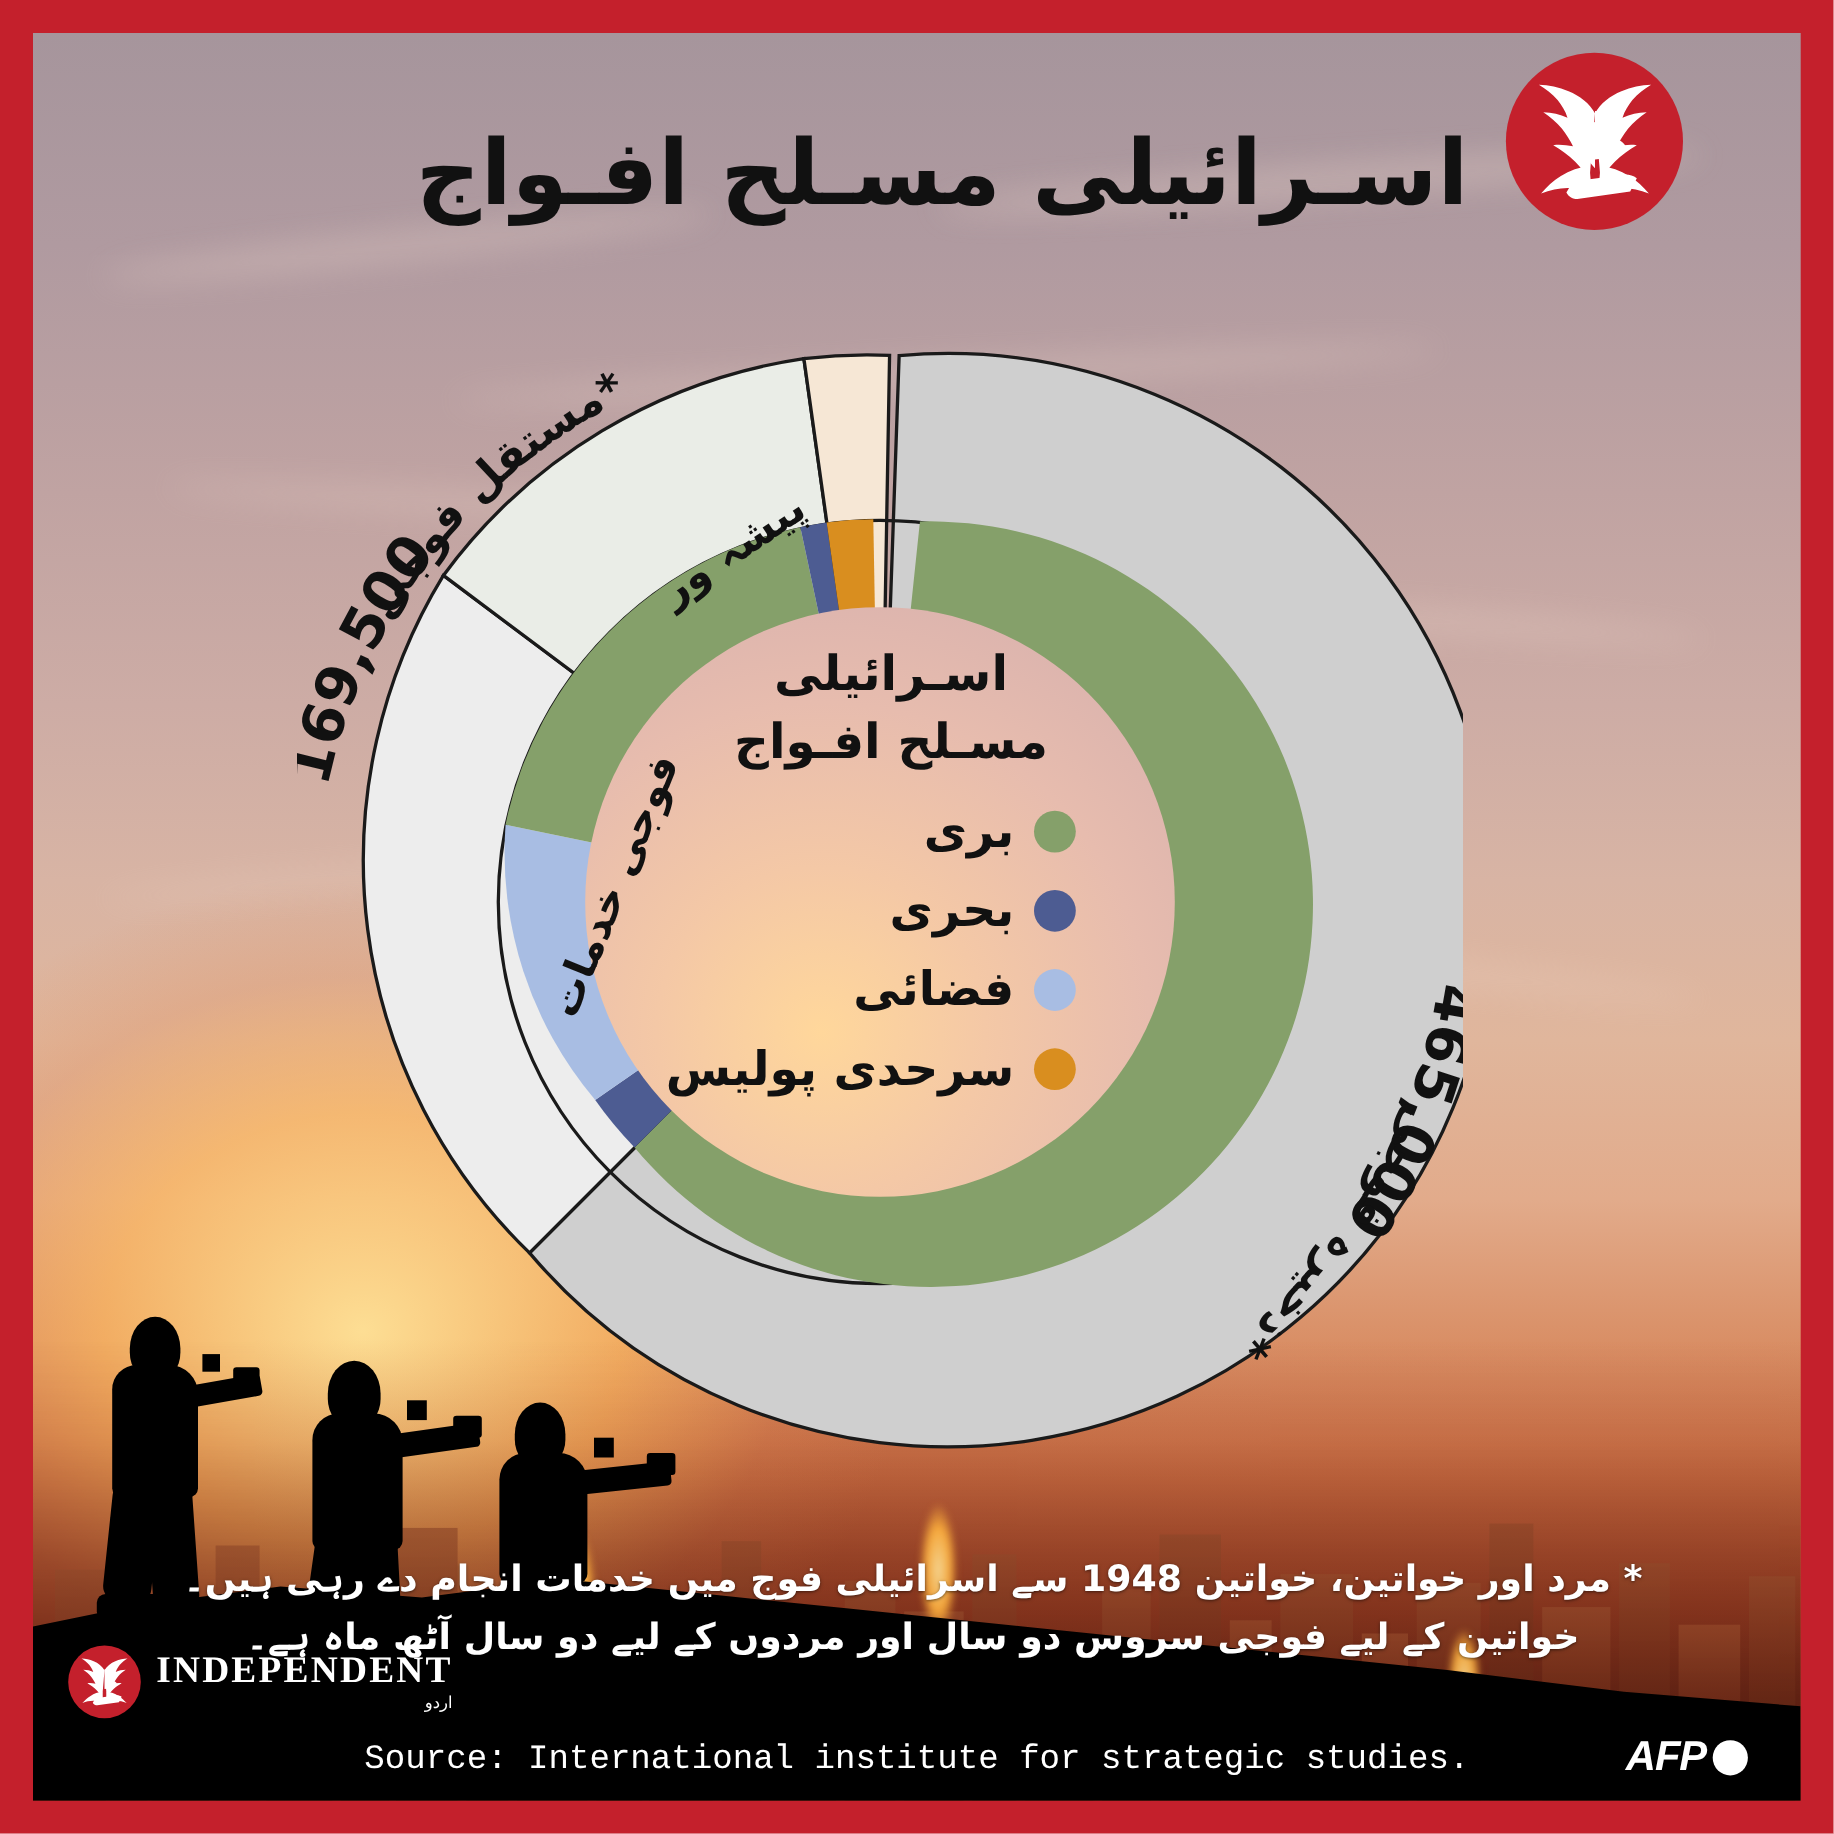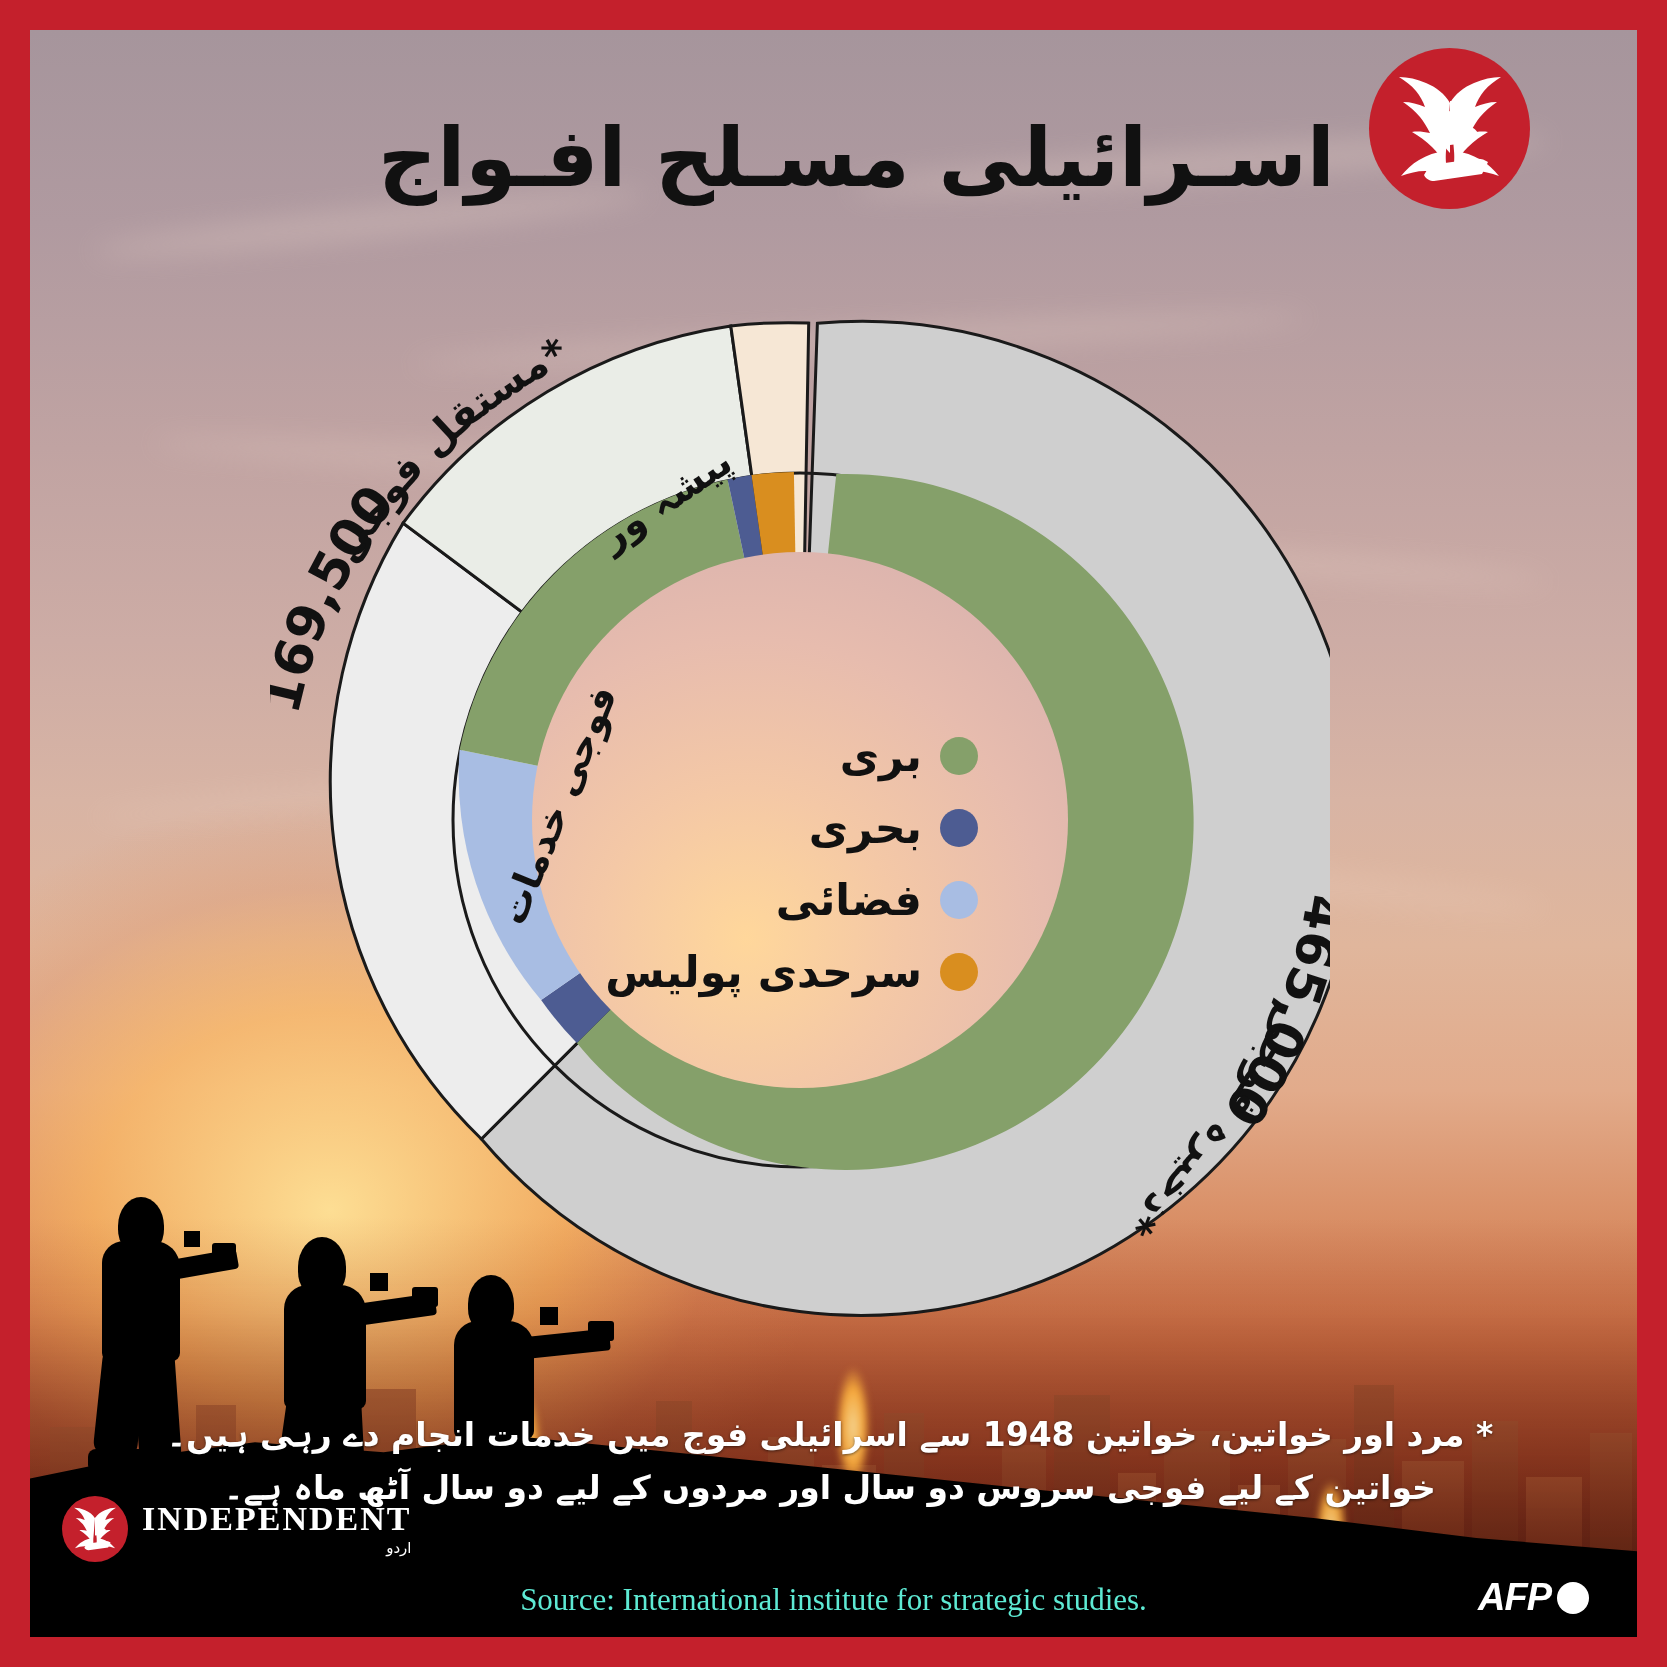--- a/index.html
+++ b/index.html
@@ -118,22 +118,22 @@
 
   
   #indy{position:absolute;left:62px;top:1496px;display:flex;align-items:center;gap:14px;}
   #indy-mark{width:66px;height:66px;border-radius:50%;background:#C4202C;display:flex;align-items:center;justify-content:center;}
   #indy-txt{display:flex;flex-direction:column;line-height:1;}
   #indy-name{font-family:"Liberation Serif","DejaVu Serif",serif;font-size:34px;color:#fff;letter-spacing:2px;font-weight:bold;}
   #indy-sub{font-size:15px;color:#fff;direction:rtl;margin-top:5px;}
 
   #source{
     position:absolute;left:0;top:1582px;width:1667px;text-align:center;
-    font-family:Liberation Serif, serif;
-    font-size:31px;color:#5eead4;
+    font-family:Liberation Mono, monospace;
+    font-size:31px;color:#ffffff;
     text-shadow:0 1px 3px rgba(0,0,0,.6);
   }
   #afp{
     position:absolute;right:78px;top:1576px;display:flex;align-items:center;gap:6px;
   }
   #afp-txt{font-family:"Liberation Sans","DejaVu Sans",sans-serif;font-style:italic;font-weight:bold;font-size:38px;color:#fff;letter-spacing:-1px;}
   #afp-dot{width:32px;height:32px;border-radius:50%;background:#fff;}
 </style>
 </head>
 <body>
@@ -300,20 +300,24 @@
         <textPath href="#p1695" startOffset="33%">مستقل فوجی*</textPath>
       </text>
 
       <g>
         <text class="arclabel" font-size="38" transform="translate(300,520) rotate(-68)" text-anchor="middle">فوجی خدمات</text>
         <text class="arclabel" font-size="38" transform="translate(403,220) rotate(-34)" text-anchor="middle">پیشہ ور</text>
       </g>
     </svg>
 
     <div id="centerbox">
+      <div id="center-title">
+        <div>اسـرائیلی</div>
+        <div>مسـلح افـواج</div>
+      </div>
 
       <div id="legend">
         <div class="leg-row">
           <span class="leg-dot" style="background:#85A06A"></span>
           <span class="leg-lbl">بری</span>
         </div>
         <div class="leg-row">
           <span class="leg-dot" style="background:#4D5C92"></span>
           <span class="leg-lbl">بحری</span>
         </div>

